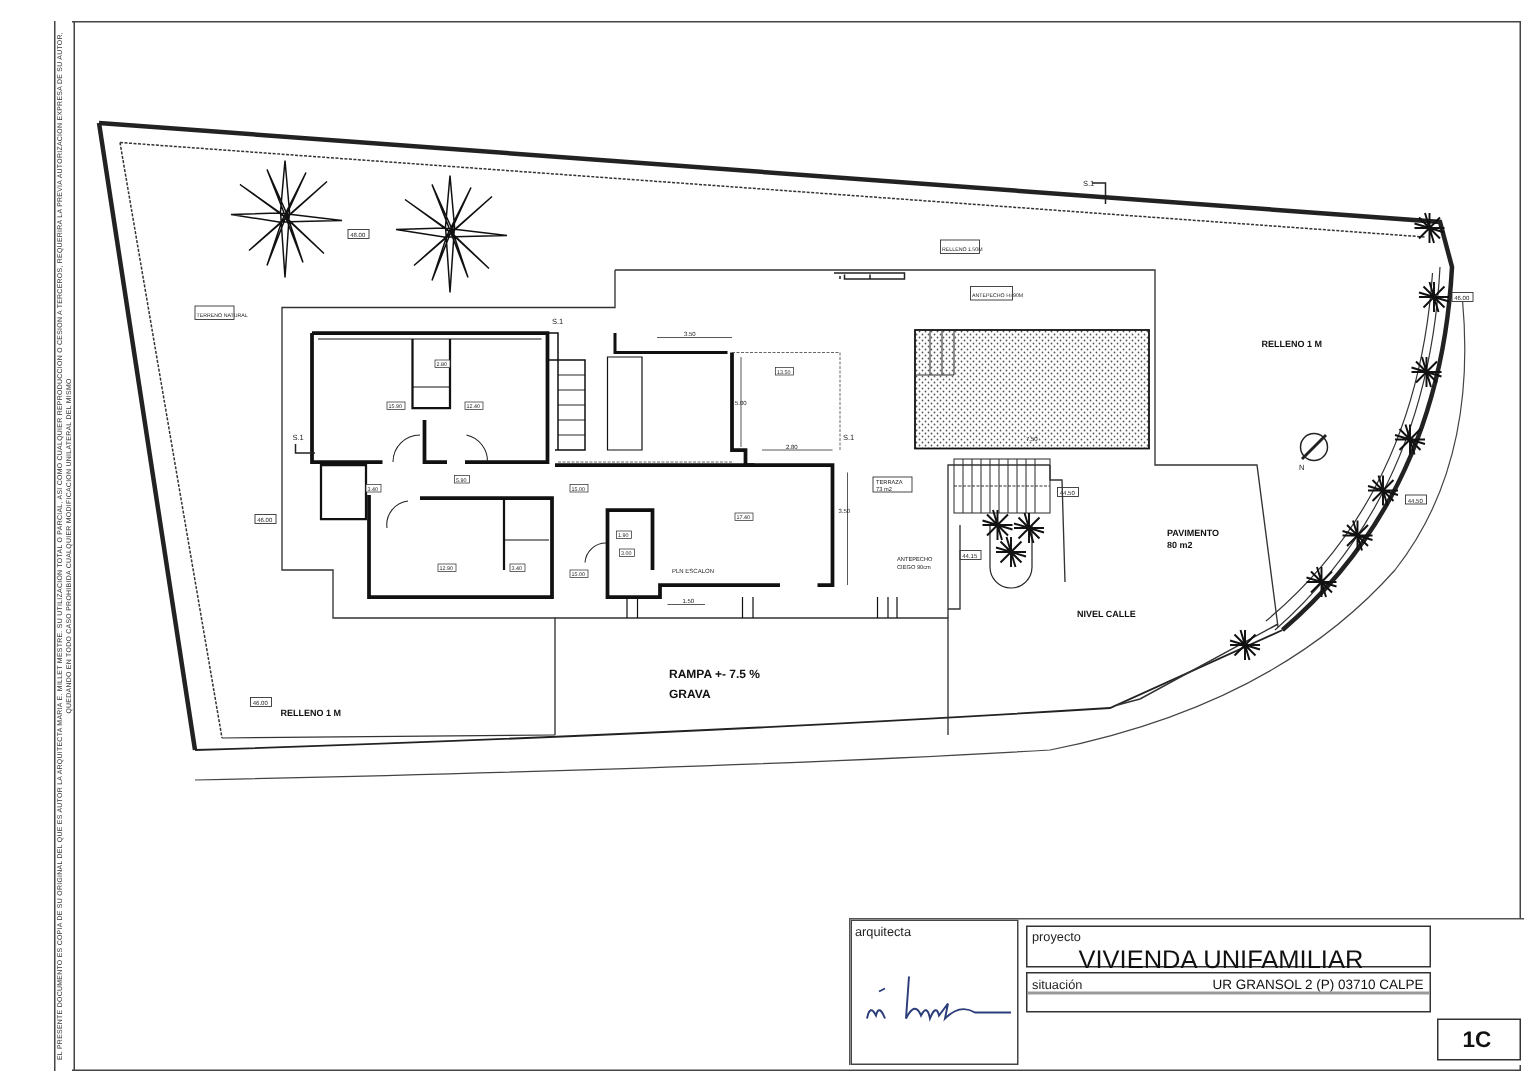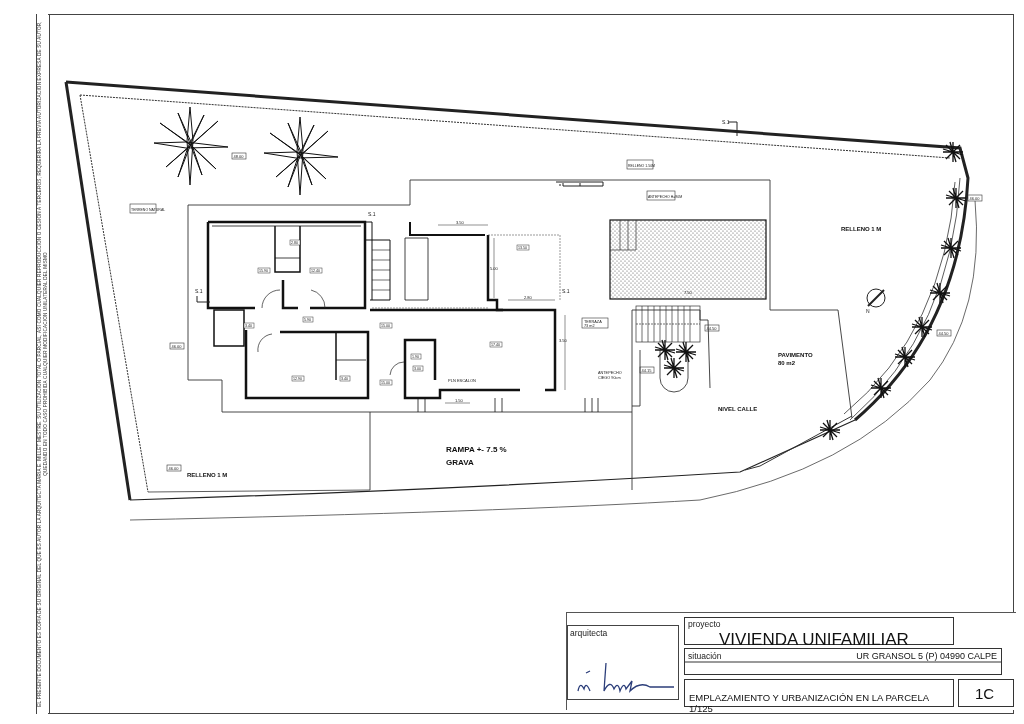--- a/index.html
+++ b/index.html
@@ -5,21 +5,21 @@
   html,body{margin:0;padding:0;background:#ffffff;}
   body{width:1024px;height:724px;position:relative;overflow:hidden;font-family:"Liberation Sans",sans-serif;color:#111;}
   #sheet{position:absolute;left:0;top:0;width:1024px;height:724px;border-radius:29px;}
   .side-strip{position:absolute;left:36px;top:14px;width:12px;height:700px;border-left:1px solid #444;border-right:1px solid #444;}
   .side-text{position:absolute;left:-344px;top:344px;width:700px;height:12px;transform:rotate(-90deg);font-size:4.6px;line-height:6px;color:#333;letter-spacing:0.2px;white-space:normal;text-align:center;}
   .frame{position:absolute;left:48px;top:14px;width:966px;height:700px;border-top:1px solid #444;border-right:1px solid #444;border-bottom:1px solid #444;box-sizing:border-box;}
   svg text{font-family:"Liberation Sans",sans-serif;}
   .tb{position:absolute;background:#fff;box-sizing:border-box;border:1px solid #333;}
   .tb-label{position:absolute;font-size:8.5px;color:#222;font-family:"Liberation Sans",sans-serif;}
   .tb-value{position:absolute;font-size:10px;color:#111;}
-  .tb-big{font-size:15px;font-weight:normal;}
+  .tb-big{font-size:15px;font-weight:bold;}
 </style>
 </head>
 <body>
 
 <div id="sheet">
   <div class="side-strip">
     <div class="side-text">EL PRESENTE DOCUMENTO ES COPIA DE SU ORIGINAL DEL QUE ES AUTOR LA ARQUITECTA MARIA E. MILLET MESTRE. SU UTILIZACION TOTAL O PARCIAL, ASI COMO CUALQUIER REPRODUCCION O CESION A TERCEROS, REQUERIRA LA PREVIA AUTORIZACION EXPRESA DE SU AUTOR, QUEDANDO EN TODO CASO PROHIBIDA CUALQUIER MODIFICACION UNILATERAL DEL MISMO</div>
   </div>
   <div class="frame"></div>
 
@@ -237,35 +237,32 @@
       <text x="187" y="477" font-size="6">RELLENO 1 M</text>
       <text x="778" y="357" font-size="6">PAVIMENTO</text>
       <text x="778" y="365" font-size="6">80 m2</text>
       <text x="718" y="411" font-size="6">NIVEL CALLE</text>
       <text x="446" y="452" font-size="8">RAMPA +- 7.5 %</text>
       <text x="446" y="465" font-size="8">GRAVA</text>
     </g>
   </svg>
 
   <div class="tb" style="left:566px;top:612px;width:450px;height:98px;border:none;border-top:1px solid #555;border-left:1px solid #555;">
-    <div class="tb" style="left:0;top:12px;width:112px;height:75px;border:1px solid #444;">
+    <div class="tb" style="left:0;top:0;width:112px;height:97px;border:1px solid #444;">
       <span class="tb-label" style="left:2px;top:2px;">arquitecta</span>
       <svg width="110" height="60" style="position:absolute;left:2px;top:25px">
         <path d="M8,40 Q10,30 14,38 Q16,30 20,40 M16,22 L20,20 M36,12 L34,40 Q40,28 44,38 Q48,30 50,40 Q54,30 56,38 L62,30 L60,40 Q70,30 80,36 L104,36" fill="none" stroke="#2c3e7a" stroke-width="1.3"></path>
       </svg>
     </div>
     <div class="tb" style="left:117px;top:4px;width:270px;height:28px;">
       <span class="tb-label" style="left:3px;top:1px;">proyecto</span>
       <span class="tb-value" style="left:34px;top:12px;font-size:17px;">VIVIENDA UNIFAMILIAR AISLADA Y PISCINA</span>
     </div>
-    <div class="tb" style="left:117px;top:35px;width:318px;height:27px;padding-left:12px;">
+    <div class="tb" style="left:117px;top:35px;width:270px;height:27px;padding-left:12px;">
       <span class="tb-label" style="left:3px;top:2px;">situación</span>
-      <span class="tb-value" style="right:4px;top:2px;font-size:9px;">UR GRANSOL 5 (P)  04990 CALPE</span>
+      <span class="tb-value" style="right:4px;top:2px;font-size:9px;">UR GRANSOL 2 (P)  03710 CALPE</span>
       <div style="position:absolute;left:0;right:0;top:12px;height:2px;background:#999;"></div>
-    </div>
-    <div class="tb" style="left:117px;top:66px;width:270px;height:28px;">
-      <span class="tb-value" style="left:4px;top:12px;font-size:9.5px;"><span>EMPLAZAMIENTO Y URBANIZACIÓN EN LA PARCELA</span> <span>1/125</span></span>
     </div>
     <div class="tb" style="left:391px;top:66px;width:56px;height:28px;">
       <span class="tb-value tb-big" style="left:16px;top:5px;">1C</span>
     </div>
   </div>
 </div>
 
 </body></html>

